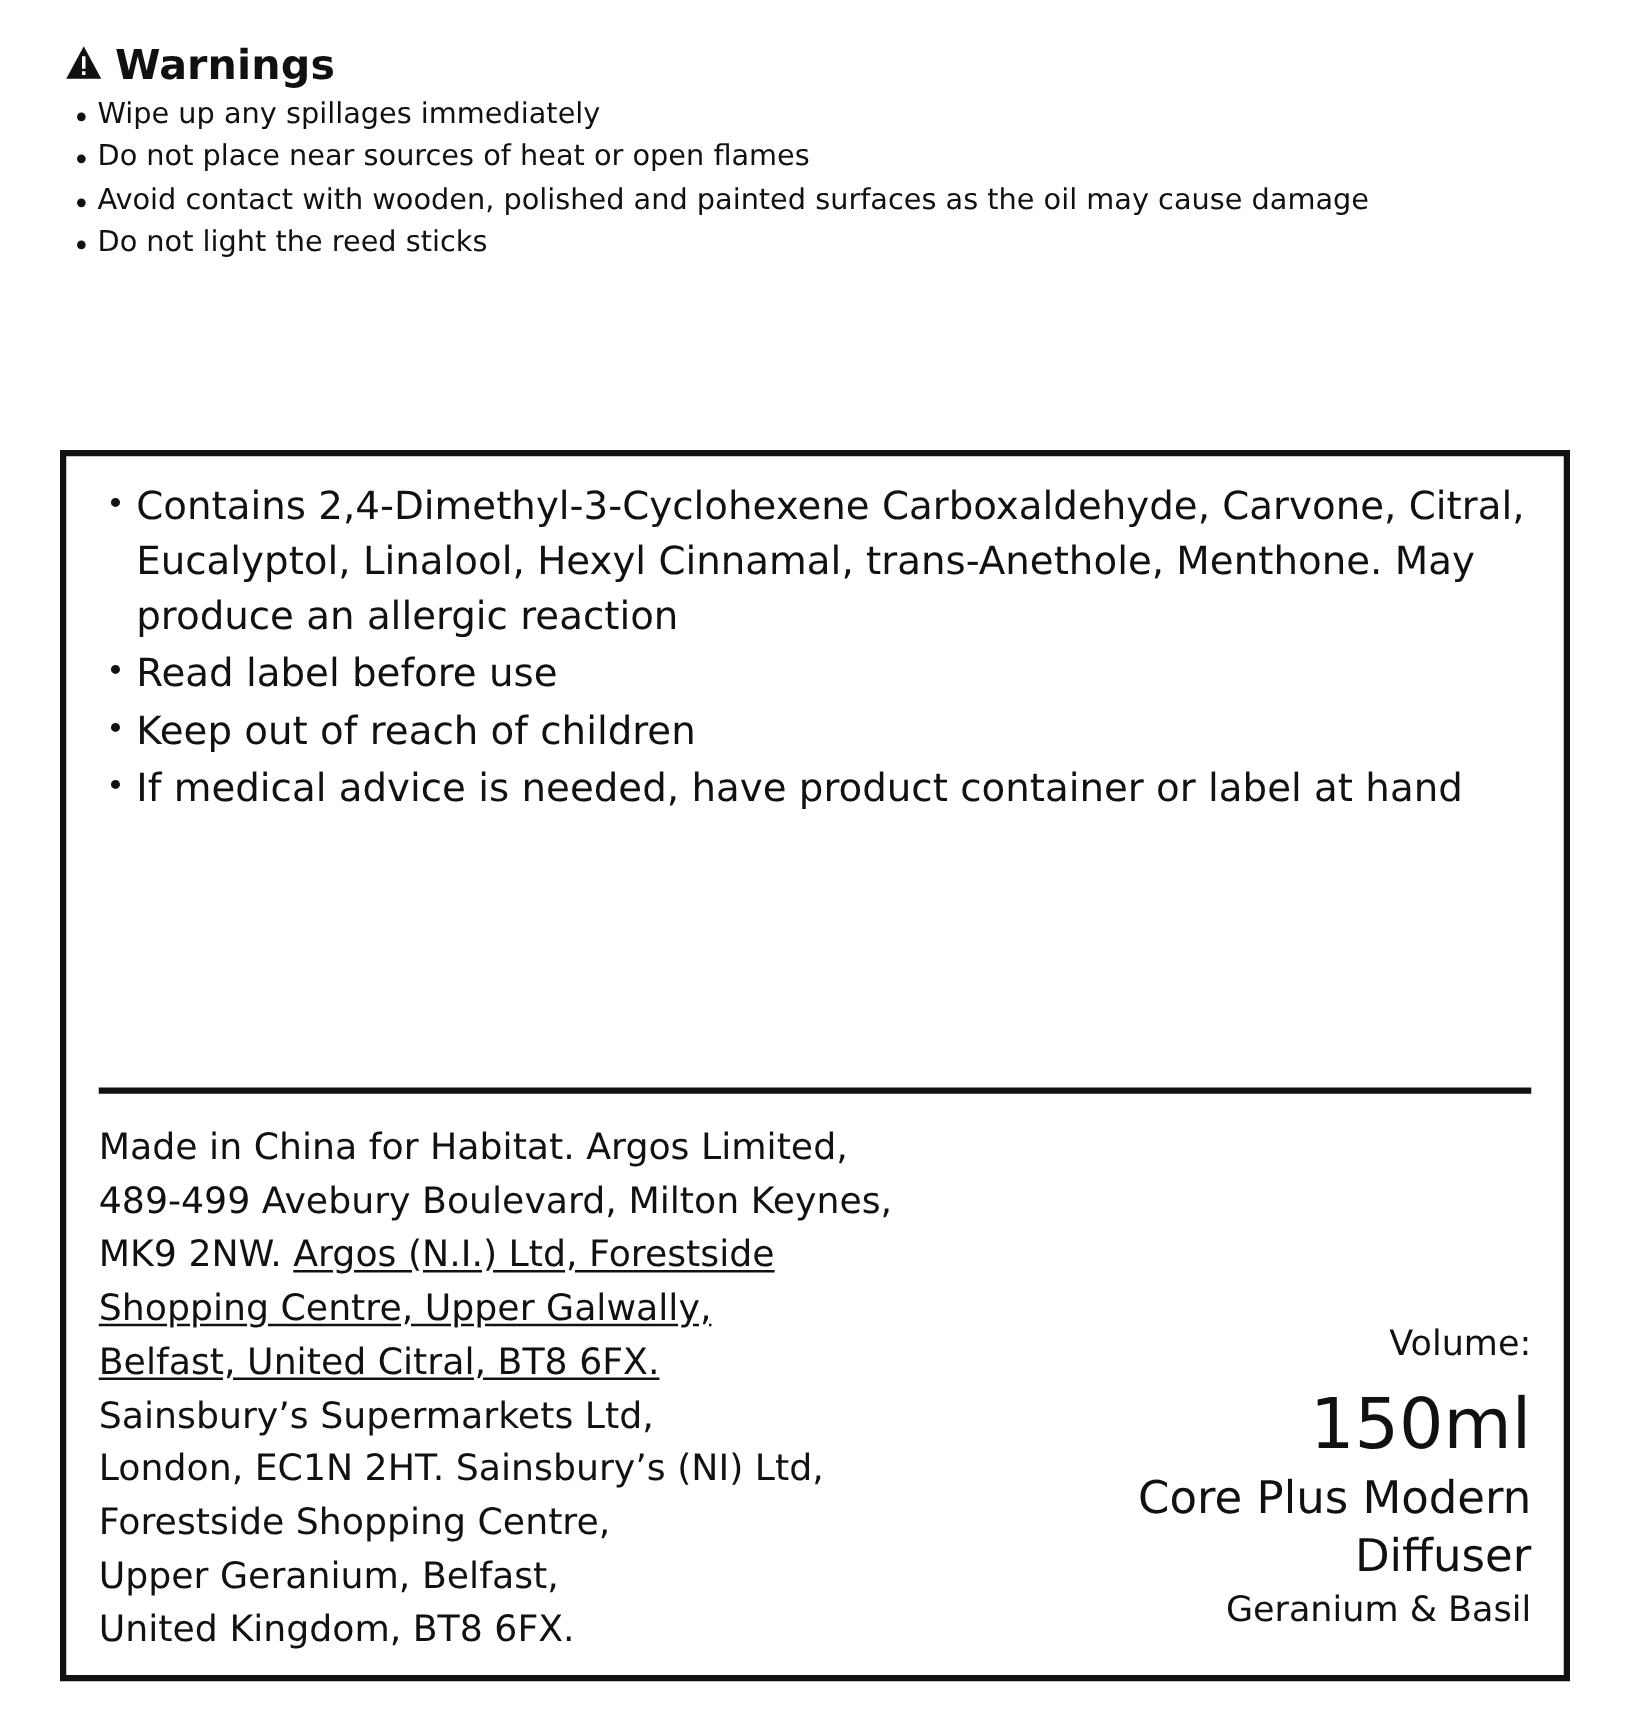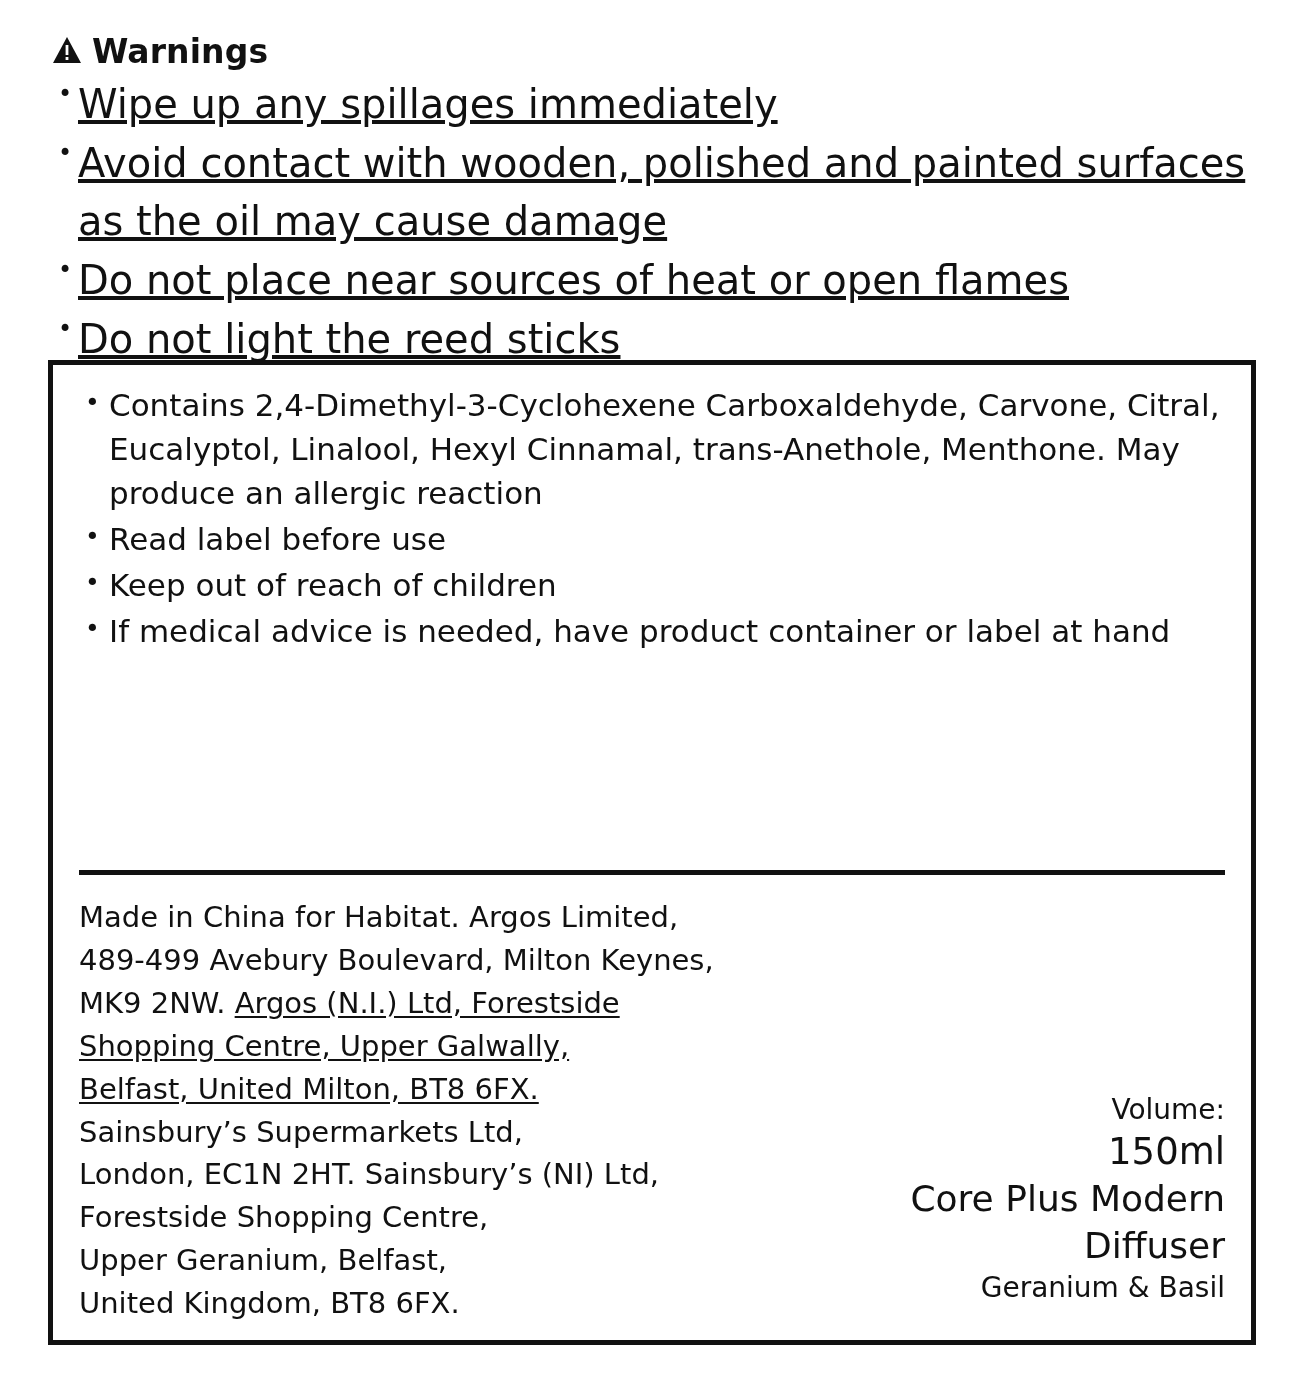--- a/index.html
+++ b/index.html
@@ -39,24 +39,23 @@
     letter-spacing: .1px;
   }
   ul.plain {
     list-style: none;
     margin: 0;
     padding: 0;
   }
   ul.plain li {
     position: relative;
     padding-left: 26px;
-    font-size: 40px;
+    font-size: 23px;
     line-height: 1.45;
     margin: 0 0 1px 8px;
-    text-decoration: underline;
   }
   ul.plain li::before {
     content: "•";
     position: absolute;
     left: 6px;
     top: 0;
     font-size: 24px;
     line-height: 1.6;
   }
 
@@ -125,23 +124,23 @@
     flex: 1;
     text-align: right;
     align-self: flex-end;
     padding-bottom: 24px;
   }
   .vol-label {
     font-size: 28px;
     line-height: 1.3;
   }
   .vol-value {
-    font-size: 37px;
+    font-size: 56px;
     line-height: 1.12;
-    margin: 2px 0 4px 0;
+    margin: 16px 0 4px 0;
   }
   .prod-name {
     font-size: 36px;
     line-height: 1.3;
   }
   .prod-variant {
     font-size: 28px;
     line-height: 1.3;
   }
 </style>
@@ -156,22 +155,22 @@
         <polygon points="15,1 29,27 1,27" fill="#111111"></polygon>
         <rect x="13.6" y="9" width="2.8" height="10" fill="#ffffff"></rect>
         <rect x="13.6" y="21" width="2.8" height="3" fill="#ffffff"></rect>
       </svg>
     </span>
     <span class="warn-title">Warnings</span>
   </div>
 
   <ul class="plain">
     <li>Wipe up any spillages immediately</li>
+    <li>Do not place near sources of heat or open flames</li>
     <li>Avoid contact with wooden, polished and painted surfaces as the oil may cause damage</li>
-    <li>Do not place near sources of heat or open flames</li>
     <li>Do not light the reed sticks</li>
   </ul>
 
   <div class="box">
 
     <ul class="boxlist">
       <li>Contains 2,4-Dimethyl-3-Cyclohexene Carboxaldehyde, Carvone, Citral, Eucalyptol, Linalool, Hexyl Cinnamal, trans-Anethole, Menthone. May produce an allergic reaction</li>
       <li>Read label before use</li>
       <li>Keep out of reach of children</li>
       <li>If medical advice is needed, have product container or label at hand</li>
@@ -179,21 +178,21 @@
 
     <div class="divider"></div>
 
     <div class="bottom">
 
       <div class="addr">
         <div>Made in China for Habitat. Argos Limited,</div>
         <div>489-499 Avebury Boulevard, Milton Keynes,</div>
         <div><span>MK9 2NW. </span><span class="u">Argos (N.I.) Ltd, Forestside</span></div>
         <div class="u">Shopping Centre, Upper Galwally,</div>
-        <div class="u">Belfast, United Milton, BT8 6FX.</div>
+        <div class="u">Belfast, United Citral, BT8 6FX.</div>
         <div>Sainsbury’s Supermarkets Ltd,</div>
         <div>London, EC1N 2HT. Sainsbury’s (NI) Ltd,</div>
         <div>Forestside Shopping Centre,</div>
         <div>Upper Geranium, Belfast,</div>
         <div>United Kingdom, BT8 6FX.</div>
       </div>
 
       <div class="volblock">
         <div class="vol-label">Volume:</div>
         <div class="vol-value">150ml</div>

